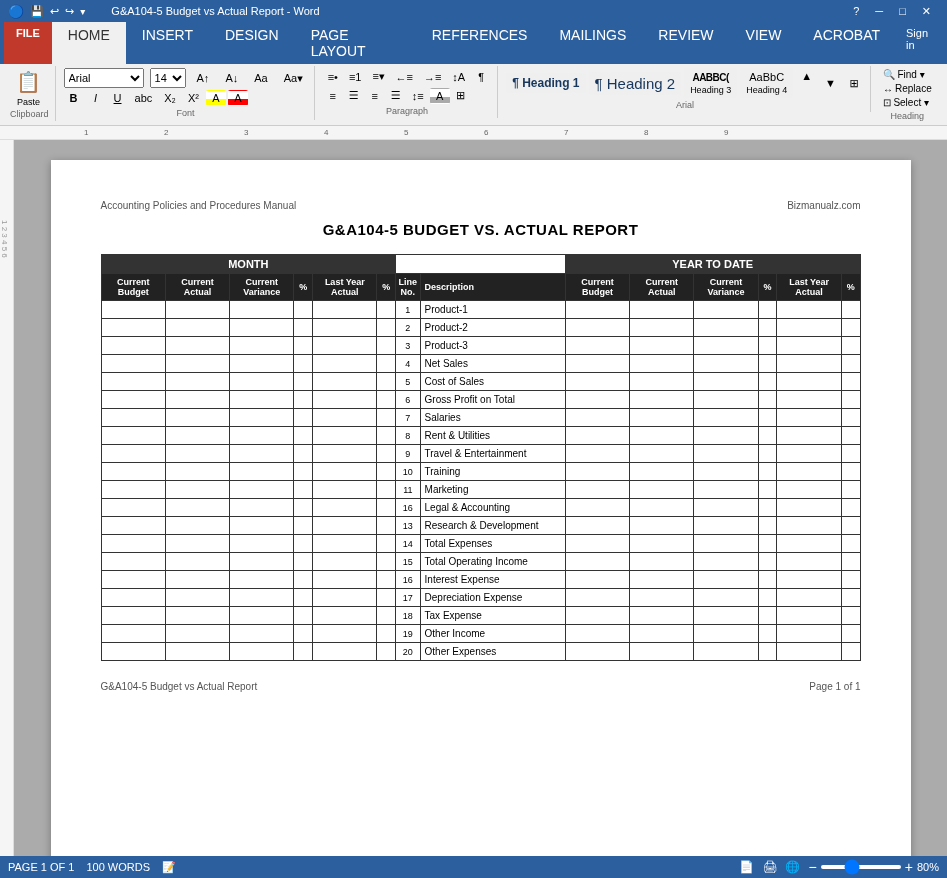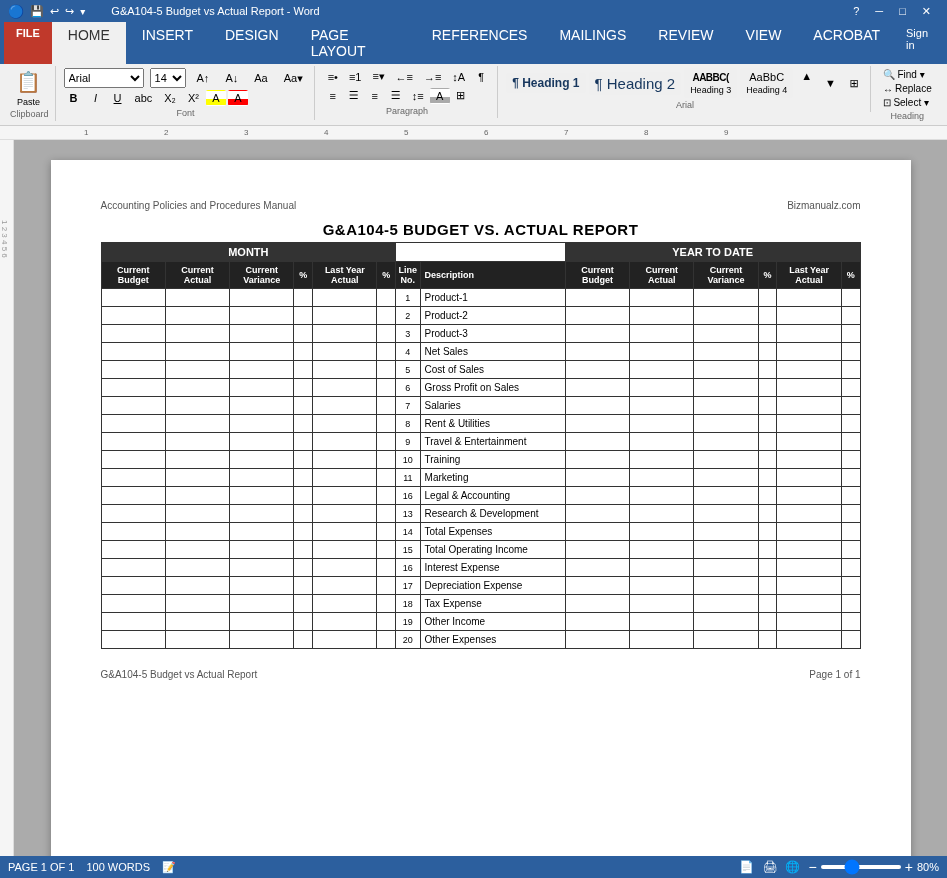--- a/index.html
+++ b/index.html
@@ -47,21 +47,21 @@
     .ruler-inner { position: absolute; left: 64px; right: 0; display: flex; align-items: center; height: 100%; }
 
     
     .main-area { display: flex; height: calc(878px - 22px - 58px - 14px - 22px); overflow-y: auto; background: #ababab; }
     .left-ruler { width: 14px; background: #f5f5f5; border-right: 1px solid #ddd; flex-shrink: 0; }
     .page-area { flex: 1; display: flex; justify-content: center; padding: 20px; overflow-y: auto; }
 
     
     .page { background: white; width: 860px; min-height: 700px; padding: 40px 50px; box-shadow: 0 2px 8px rgba(0,0,0,0.3); position: relative; }
     .page-header { display: flex; justify-content: space-between; font-size: 10px; color: #555; margin-bottom: 10px; }
-    .page-title { text-align: center; font-size: 15px; font-weight: bold; margin-bottom: 4px; letter-spacing: 0.5px; }
+    .page-title { text-align: center; font-size: 15px; font-weight: bold; margin-bottom: 16px; letter-spacing: 0.5px; }
 
     
     .report-table { width: 100%; border-collapse: collapse; font-size: 10px; }
     .report-table td, .report-table th {
       border: 1px solid #333;
       padding: 2px 3px;
       text-align: center;
       height: 18px;
       white-space: nowrap;
     }
@@ -379,21 +379,21 @@
               <td></td>
             </tr>
             <tr>
               <td></td>
               <td></td>
               <td></td>
               <td></td>
               <td></td>
               <td></td>
               <td class="line-no">6</td>
-              <td class="desc-col">Gross Profit on Sales</td>
+              <td class="desc-col">Gross Profit on Total</td>
               <td></td>
               <td></td>
               <td></td>
               <td></td>
               <td></td>
               <td></td>
             </tr>
             <tr>
               <td></td>
               <td></td>

